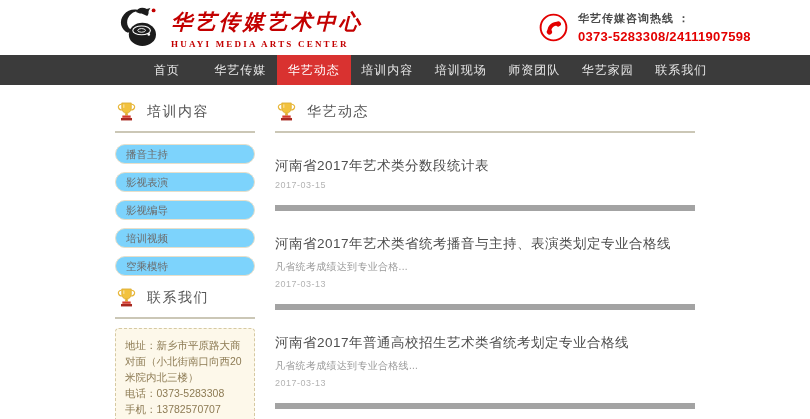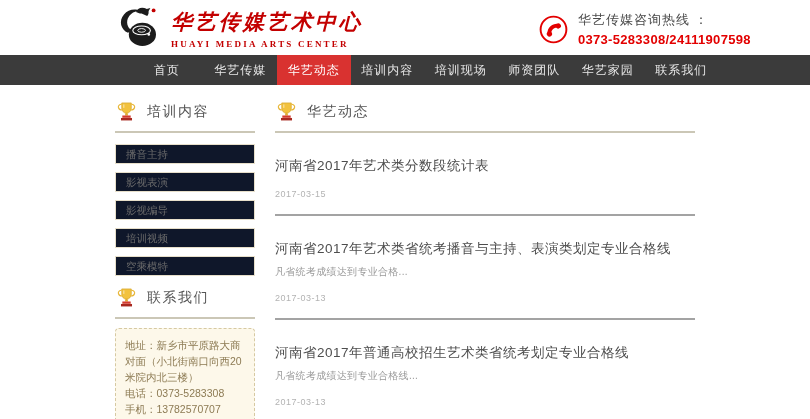--- a/index.html
+++ b/index.html
@@ -24,21 +24,21 @@
     color:var(--brand-red);font-size:21px;font-weight:bold;font-style:italic;
     letter-spacing:3px;font-family:"Liberation Serif","DejaVu Serif",serif;white-space:nowrap;
   }
   .logo-subtitle{
     color:var(--brand-red);font-size:9px;font-weight:bold;letter-spacing:2.2px;
     margin-top:3px;font-family:"Liberation Serif","DejaVu Serif",serif;white-space:nowrap;
   }
   .hotline{position:absolute;left:538px;top:11px;display:flex;align-items:center;}
   .hotline-icon svg{width:31px;height:31px;display:block;}
   .hotline-text{margin-left:9px;}
-  .hotline-label{font-size:13px;color:#4a4a4a;font-weight:normal;letter-spacing:1px;}
+  .hotline-label{font-size:11px;color:#4a4a4a;font-weight:bold;letter-spacing:1px;}
   .hotline-number{font-size:13px;color:var(--hot-red);font-weight:bold;margin-top:3px;letter-spacing:.3px;}
 
   
   .nav{height:30px;background:var(--nav-bg);padding-left:38px;}
   .nav-inner{width:588px;margin:0 auto;display:flex;height:30px;}
   .nav-item{
     flex:1;text-align:center;line-height:30px;color:#e8e8e8;font-size:12px;
     text-decoration:none;cursor:pointer;letter-spacing:1px;
   }
   .nav-item.active{background:var(--accent-red);color:#fff;}
@@ -47,38 +47,38 @@
   .container{width:580px;margin:0 auto;padding-top:13px;display:flex;}
   .sidebar{width:140px;margin-right:20px;flex:none;}
   .main{flex:1;min-width:0;}
 
   .section-head{display:flex;align-items:center;padding:3px 0 9px 2px;border-bottom:2px solid #cbc7b6;}
   .section-head .trophy svg{width:19px;height:21px;display:block;}
   .section-title{font-size:14px;color:#555;margin-left:11px;letter-spacing:1.5px;}
 
   .side-list{margin-top:11px;}
   .side-btn{
-    display:block;height:20px;line-height:19px;background:#0f172a;border:1px solid #e7dfca;
-    border-radius:0;font-size:10.5px;color:#6b6b6b;padding-left:10px;margin-bottom:8px;
+    display:block;height:20px;line-height:19px;background:#7dd3fc;border:1px solid #e7dfca;
+    border-radius:10px;font-size:10.5px;color:#6b6b6b;padding-left:10px;margin-bottom:8px;
     cursor:pointer;overflow:hidden;white-space:nowrap;
   }
   .contact-head{margin-top:5px;}
   .contact-box{
     margin-top:9px;background:#fdf8ea;border:1px dashed #d6c9a2;border-radius:4px;
     padding:8px 9px;font-size:10.5px;color:#8d7b54;line-height:16px;
   }
   .contact-box div{margin:0;}
 
-  .article{padding:24px 0 15px;border-bottom:2px solid #a3a3a3;}
+  .article{padding:24px 0 15px;border-bottom:6px solid #a3a3a3;}
   .article-title{
     font-size:13.5px;color:#4d4d4d;text-decoration:none;display:block;cursor:pointer;
     letter-spacing:.5px;white-space:nowrap;overflow:hidden;
   }
   .article-snippet{font-size:10px;color:#9a9a9a;margin-top:7px;letter-spacing:.3px;}
-  .article-date{font-size:9px;color:#b3b3b3;margin-top:14px;letter-spacing:.5px;}
+  .article-date{font-size:9px;color:#b3b3b3;margin-top:5px;letter-spacing:.5px;}
 </style>
 </head>
 <body>
 
 <div class="page">
 
   <div class="header">
     <div class="logo">
       <span class="logo-icon">
         <svg viewBox="0 0 60 56">

